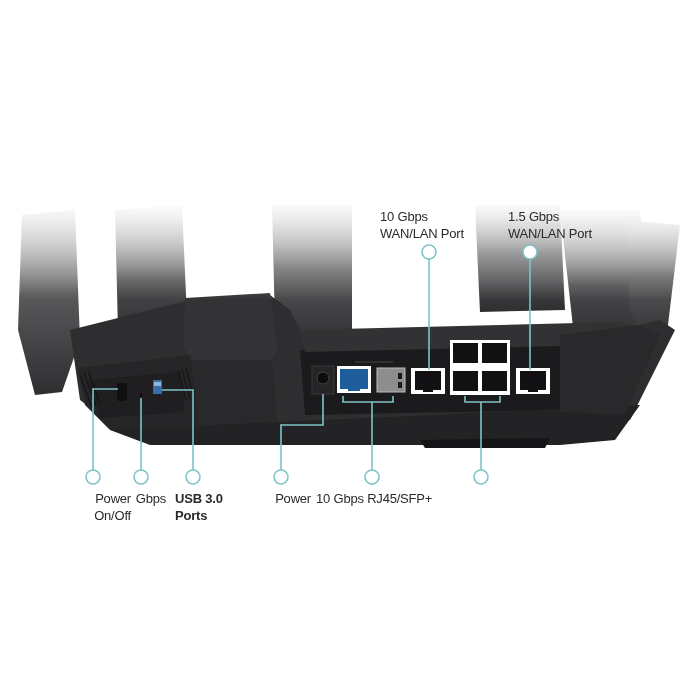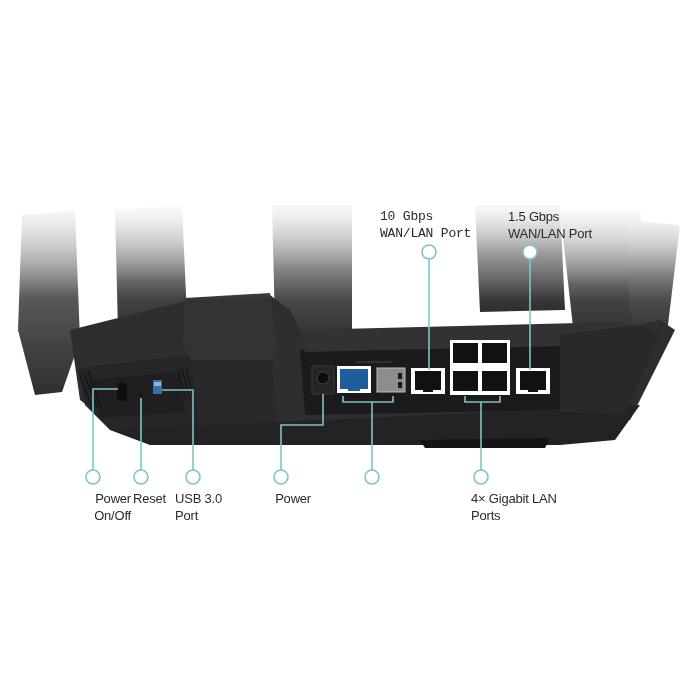--- a/index.html
+++ b/index.html
@@ -143,42 +143,39 @@
       <circle cx="481" cy="477" r="7"></circle>
 
       <polyline points="429,258 429,370" fill="none"></polyline>
       <circle cx="429" cy="252" r="7"></circle>
 
       <polyline points="530,258 530,370" fill="none"></polyline>
       <circle cx="530" cy="252" r="7"></circle>
     </g>
   </svg>
 
-  <div class="label" style="left:380px; top:208px;font-family:Liberation Mono, monospace;">
+  <div class="label" style="left:380px; top:208px;">
     <span>10 Gbps</span>
     <span>WAN/LAN Port</span>
   </div>
   <div class="label" style="left:508px; top:208px;">
     <span>1.5 Gbps</span>
     <span>WAN/LAN Port</span>
   </div>
 
   <div class="label center" style="left:55px; top:490px; width:76px;">
     <span>Power</span>
     <span>On/Off</span>
   </div>
   <div class="label center" style="left:116px; top:490px; width:50px;">
-    <span>Reset</span>
+    <span>Gbps</span>
   </div>
-  <div class="label" style="left:175px; top:490px;">
+  <div class="label" style="left:175px; top:490px;font-weight:bold;">
     <span>USB 3.0</span>
-    <span>Port</span>
+    <span>Ports</span>
   </div>
   <div class="label center" style="left:251px; top:490px; width:60px;">
     <span>Power</span>
   </div>
   <div class="label" style="left:316px; top:490px;">
-  </div>
-  <div class="label" style="left:471px; top:490px;">
-    <span>4× Gigabit LAN</span>
-    <span>Ports</span>
+    <span>10 Gbps RJ45/SFP+</span>
   </div>
 </div>
 
 </body></html>

